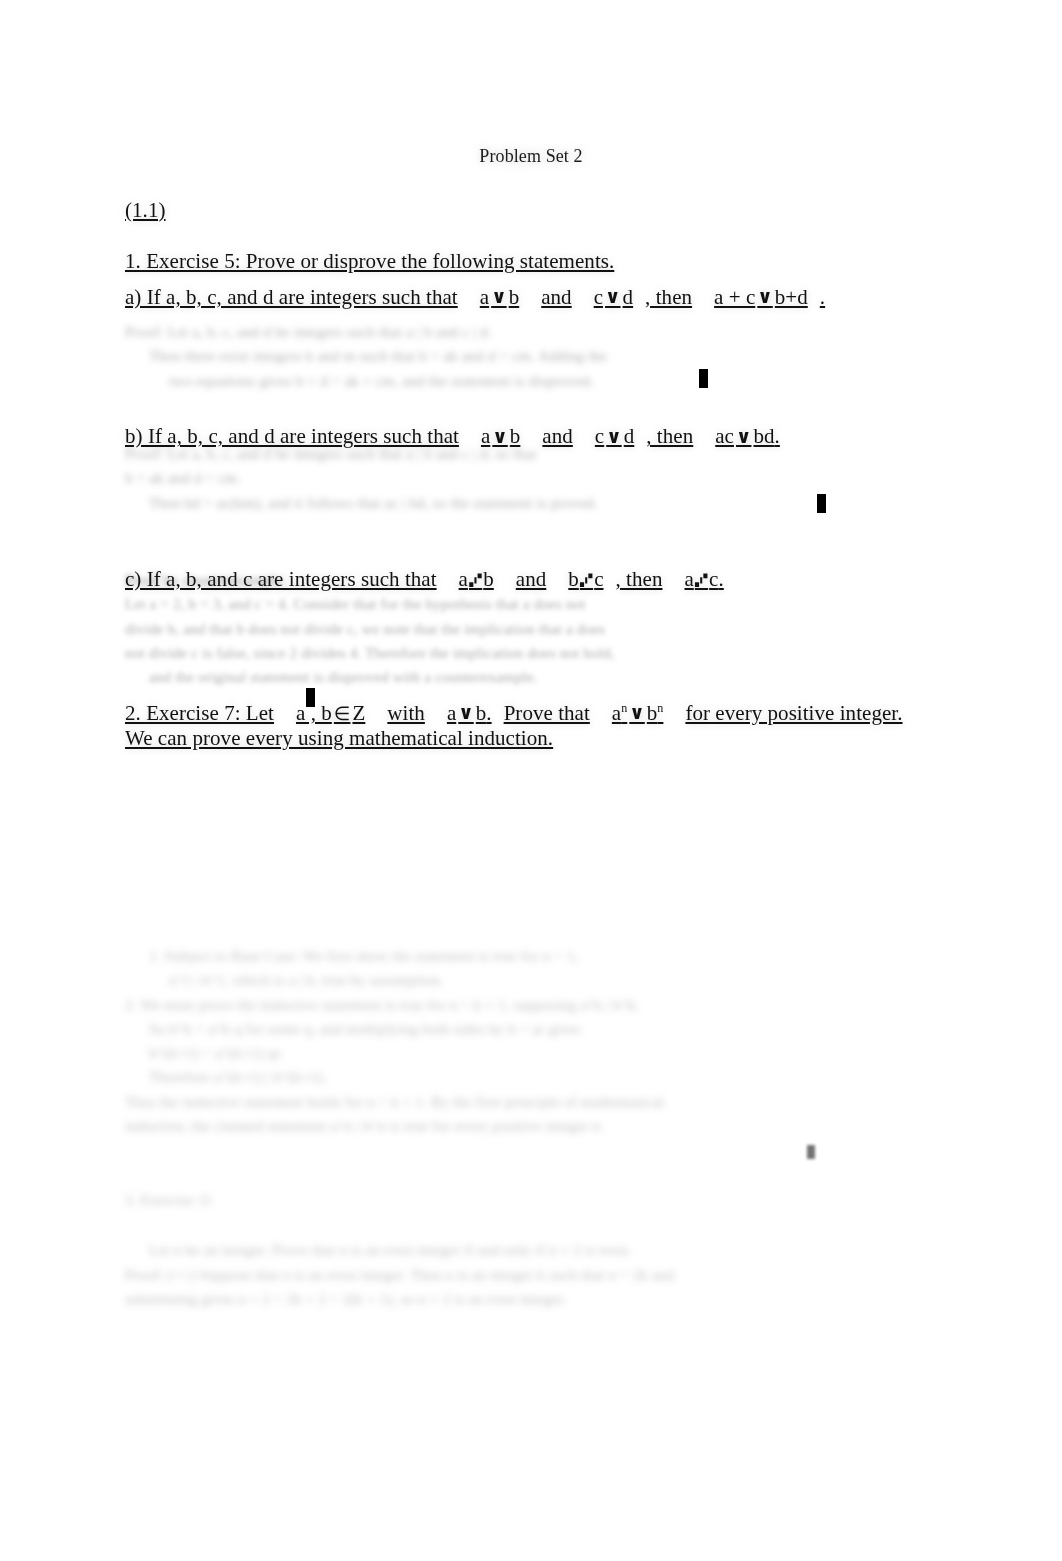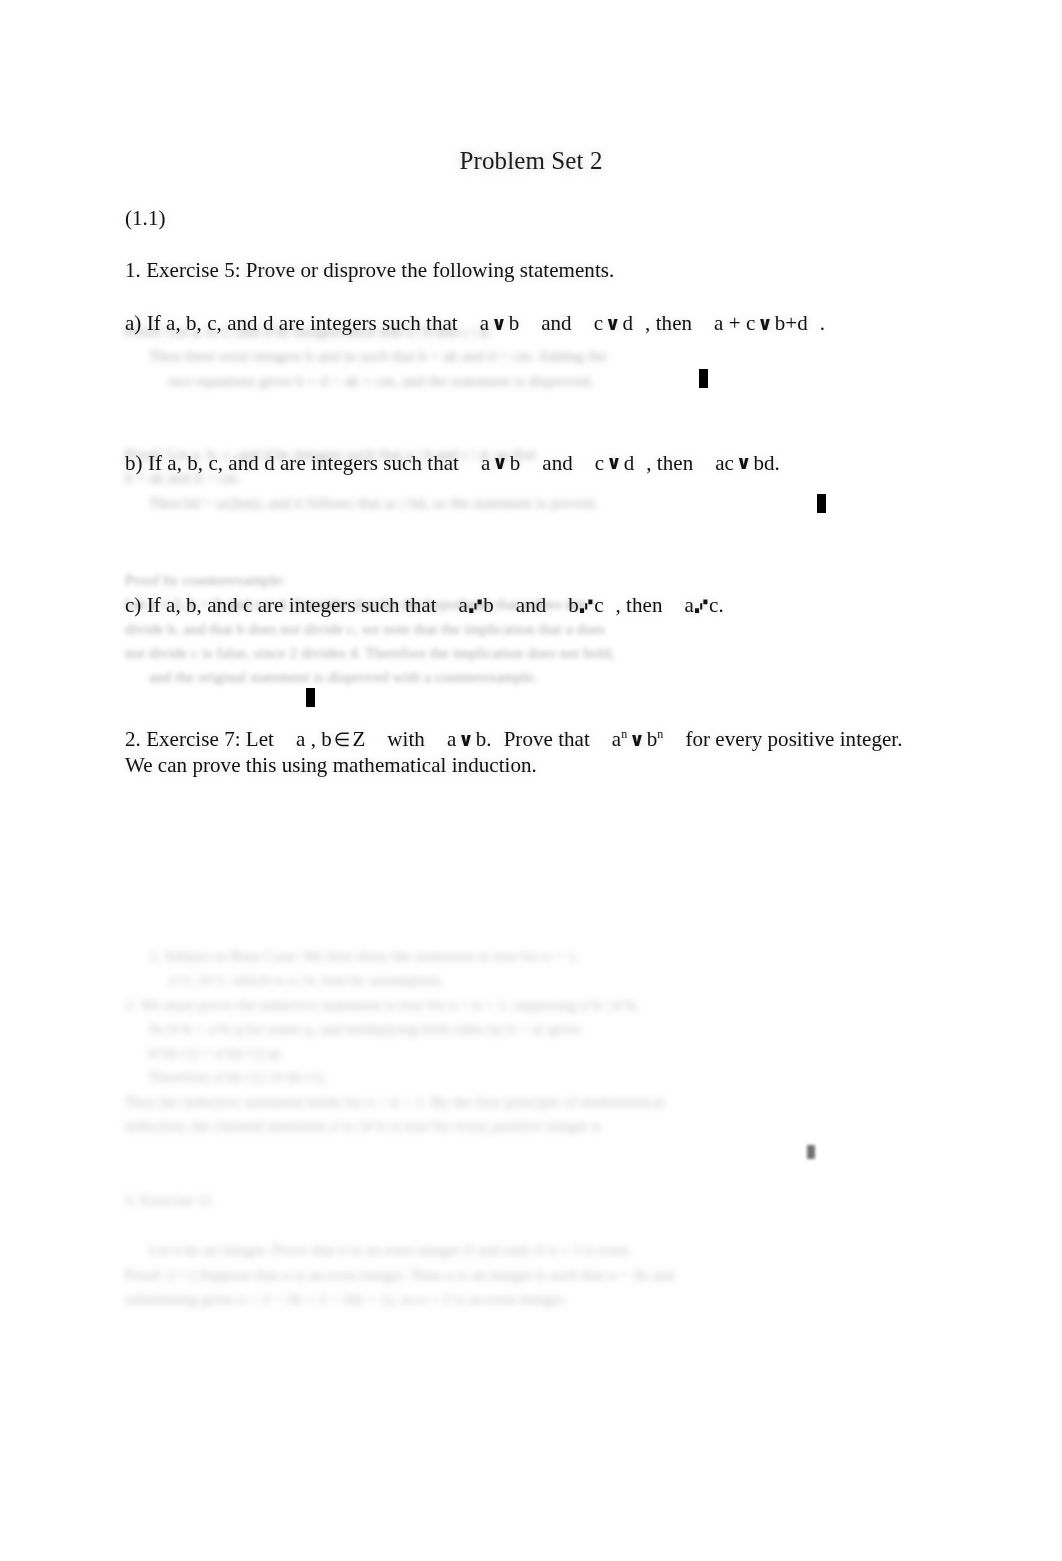--- a/index.html
+++ b/index.html
@@ -21,39 +21,40 @@
   .content {
     position: absolute;
     left: 125px;
     top: 0;
     width: 812px;
   }
 
   
   .doc-title {
     text-align: center;
-    font-size: 25px;
+    font-size: 18px;
     line-height: 1.2;
     margin-top: 146px;
     color: #1b1b1b;
     text-shadow: 0 0 9px rgba(160,160,160,0.55);
     letter-spacing: 0.1px;
   }
 
   
   .para {
     font-size: 21px;
     line-height: 1.22;
     color: #111111;
     text-shadow: 0 0 7px rgba(170,170,170,0.45);
     letter-spacing: 0.05px;
+    text-decoration: underline;
   }
   .p-section  { margin-top: 30px; }
   .p-exercise { margin-top: 26px; }
-  .p-item     { margin-top: 28px; }
+  .p-item     { margin-top: 10px; }
 
   
   .math {
     font-family: "Liberation Serif", "DejaVu Serif", serif;
     white-space: nowrap;
   }
   .mgap-l { margin-left: 22px; }
   .mgap-s { margin-left: 12px; }
   .op {
     font-family: "DejaVu Sans", sans-serif;
@@ -147,21 +148,21 @@
     <div class="para" style="margin-top:114px">
       <span>b) If a, b, c, and d are integers such that</span><span class="math mgap-l"><span>a</span><span class="op">∨</span><span>b</span></span><span class="mgap-l">and</span><span class="math mgap-l"><span>c</span><span class="op">∨</span><span>d</span></span><span class="mgap-s">, then</span><span class="math mgap-l"><span>ac</span><span class="op">∨</span><span>bd</span></span><span>.</span>
     </div>
 
     <div class="para" style="margin-top:116px">
       <span>c) If a, b, and c are integers such that</span><span class="math mgap-l"><span>a</span><span class="op-nd">⑇</span><span>b</span></span><span class="mgap-l">and</span><span class="math mgap-l"><span>b</span><span class="op-nd">⑇</span><span>c</span></span><span class="mgap-s">, then</span><span class="math mgap-l"><span>a</span><span class="op-nd">⑇</span><span>c</span></span><span>.</span>
     </div>
 
     <div class="para" style="margin-top:108px">
       <span>2. Exercise 7: Let</span><span class="math mgap-l"><span>a , b</span><span class="setin">∈</span><span>Z</span></span><span class="mgap-l">with</span><span class="math mgap-l"><span>a</span><span class="op">∨</span><span>b</span></span><span>.</span><span class="mgap-s">Prove that</span><span class="math mgap-l"><span>a</span><sup class="exp">n</sup><span class="op">∨</span><span>b</span><sup class="exp">n</sup></span><span class="mgap-l">for every positive integer.</span>
-      <div>We can prove this using mathematical induction.</div>
+      <div>We can prove every using mathematical induction.</div>
     </div>
 
     <div class="bb bb-a blurred">
       <div class="bl-line">Proof: Let a, b, c, and d be integers such that a | b and c | d.</div>
       <div class="bl-line bl-ind">Then there exist integers k and m such that b = ak and d = cm. Adding the</div>
       <div class="bl-line bl-ind2">two equations gives b + d = ak + cm, and the statement is disproved.</div>
     </div>
 
     <div class="bb bb-b blurred">
       <div class="bl-line">Proof: Let a, b, c, and d be integers such that a | b and c | d, so that</div>

